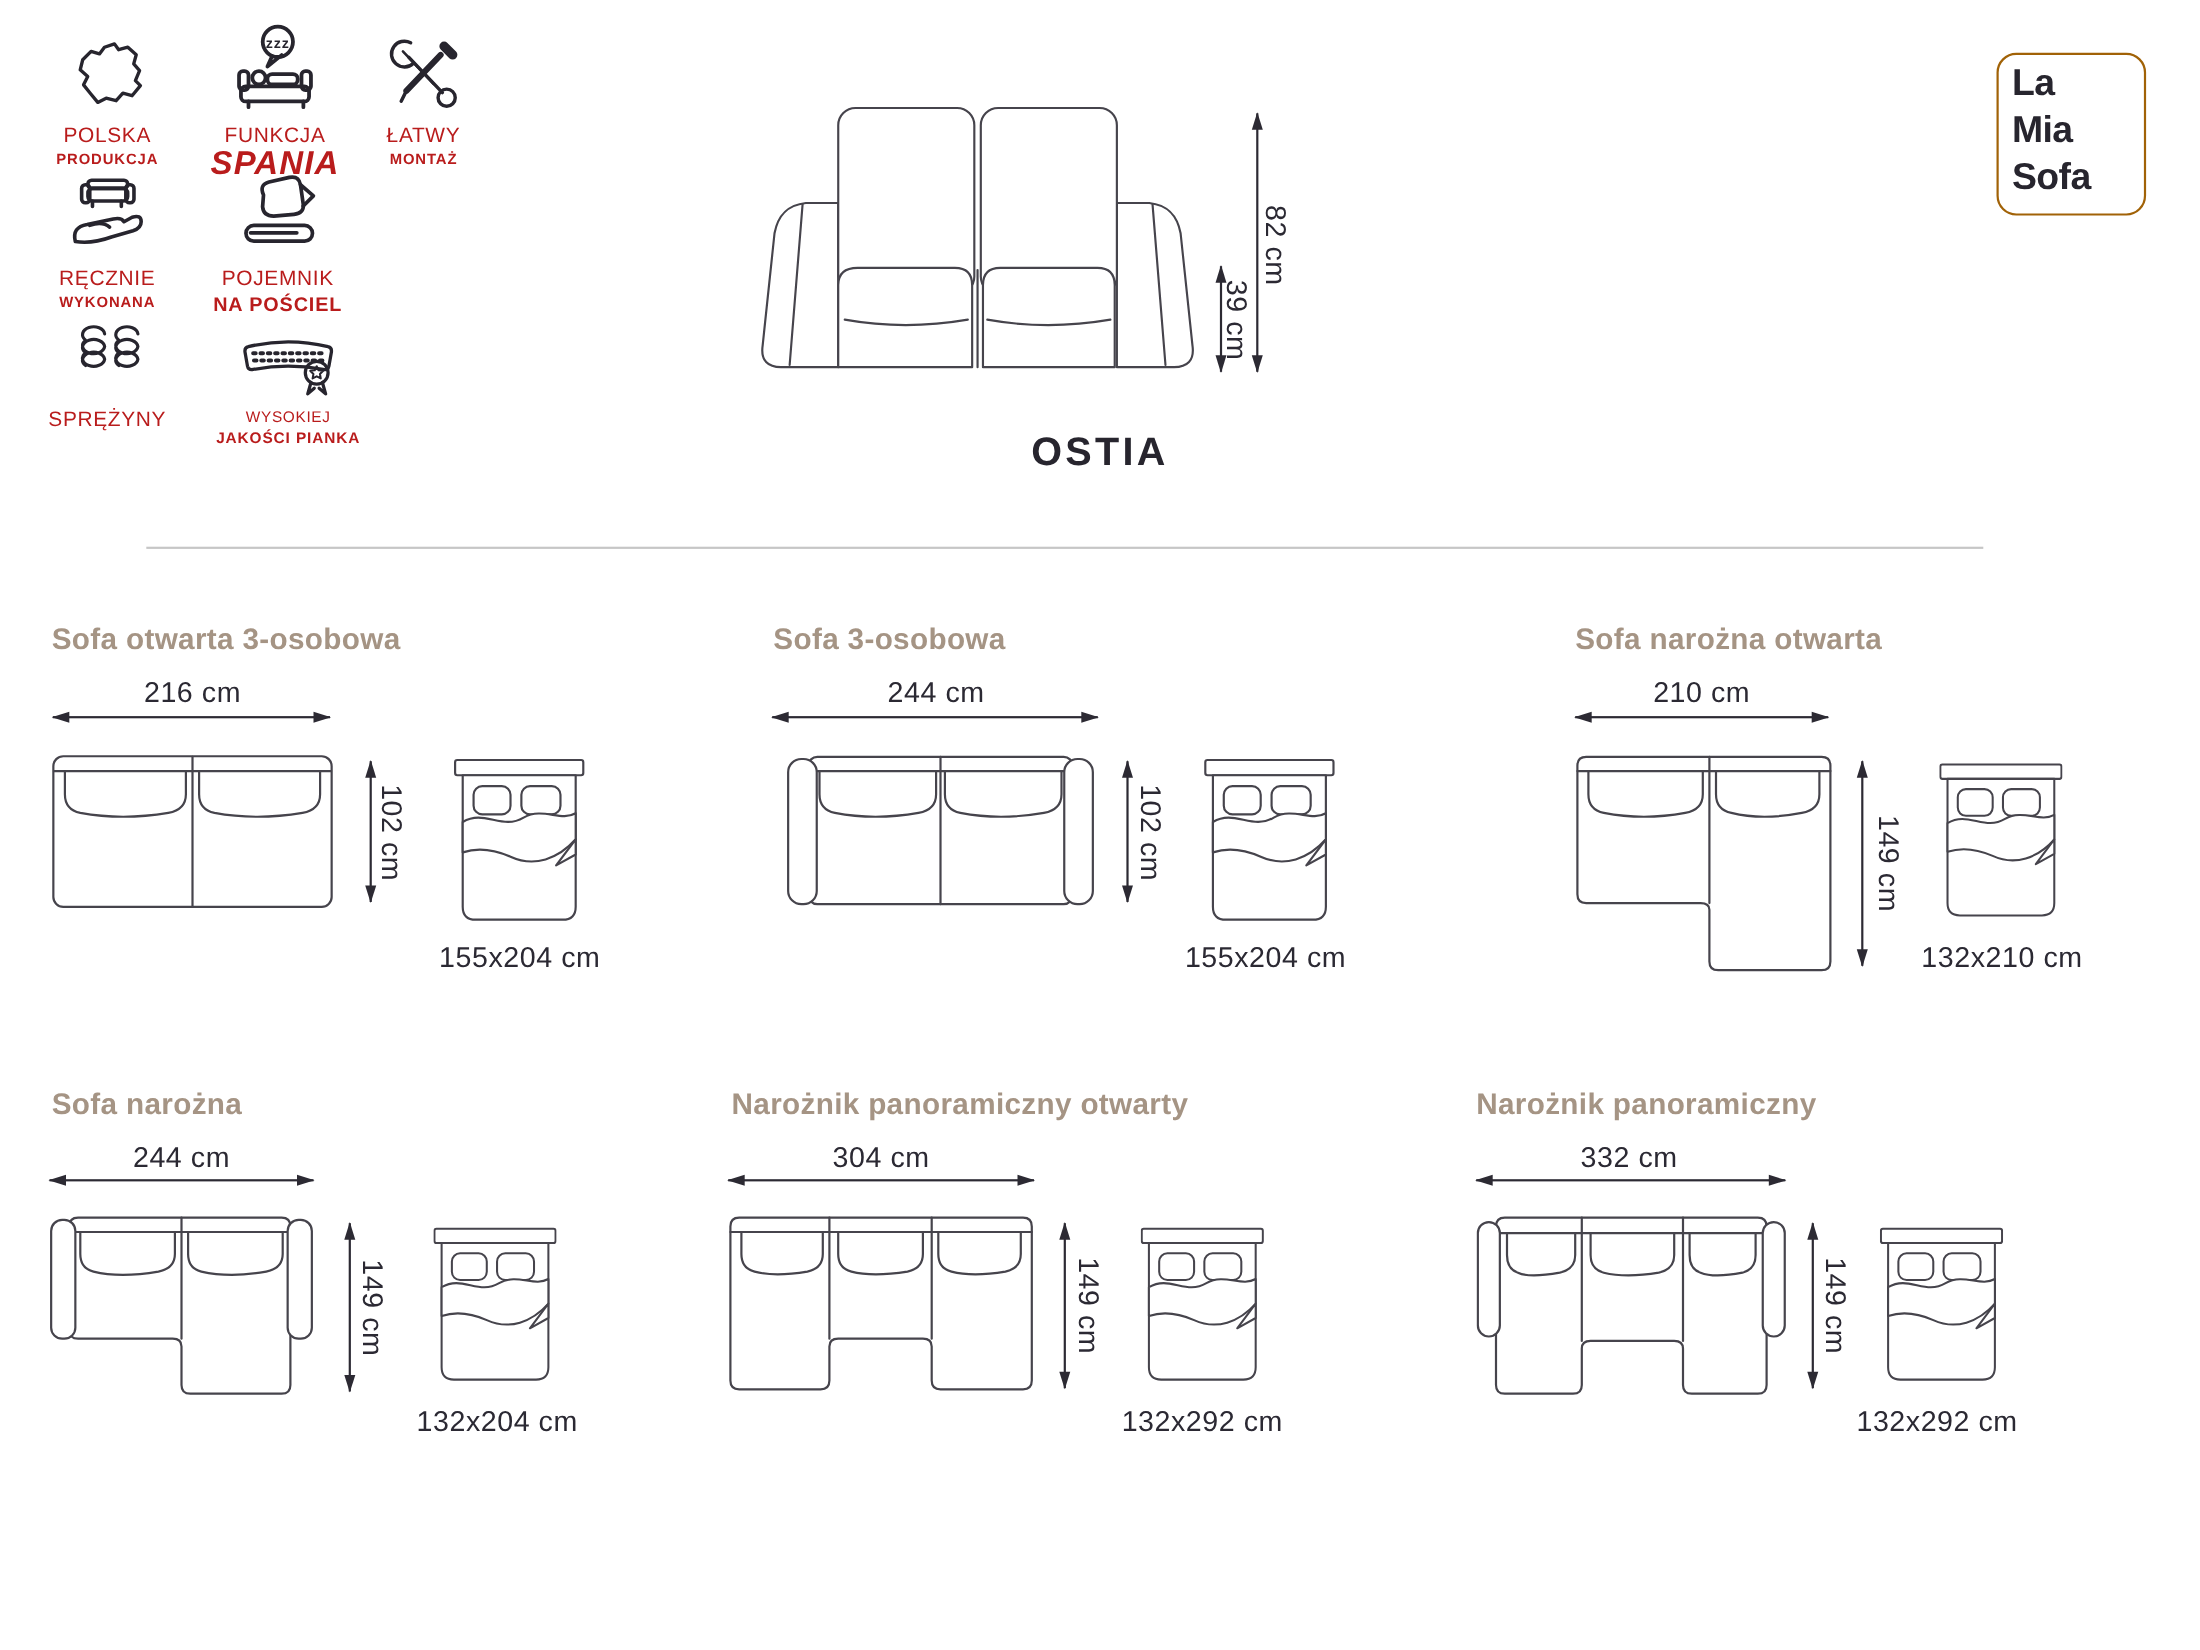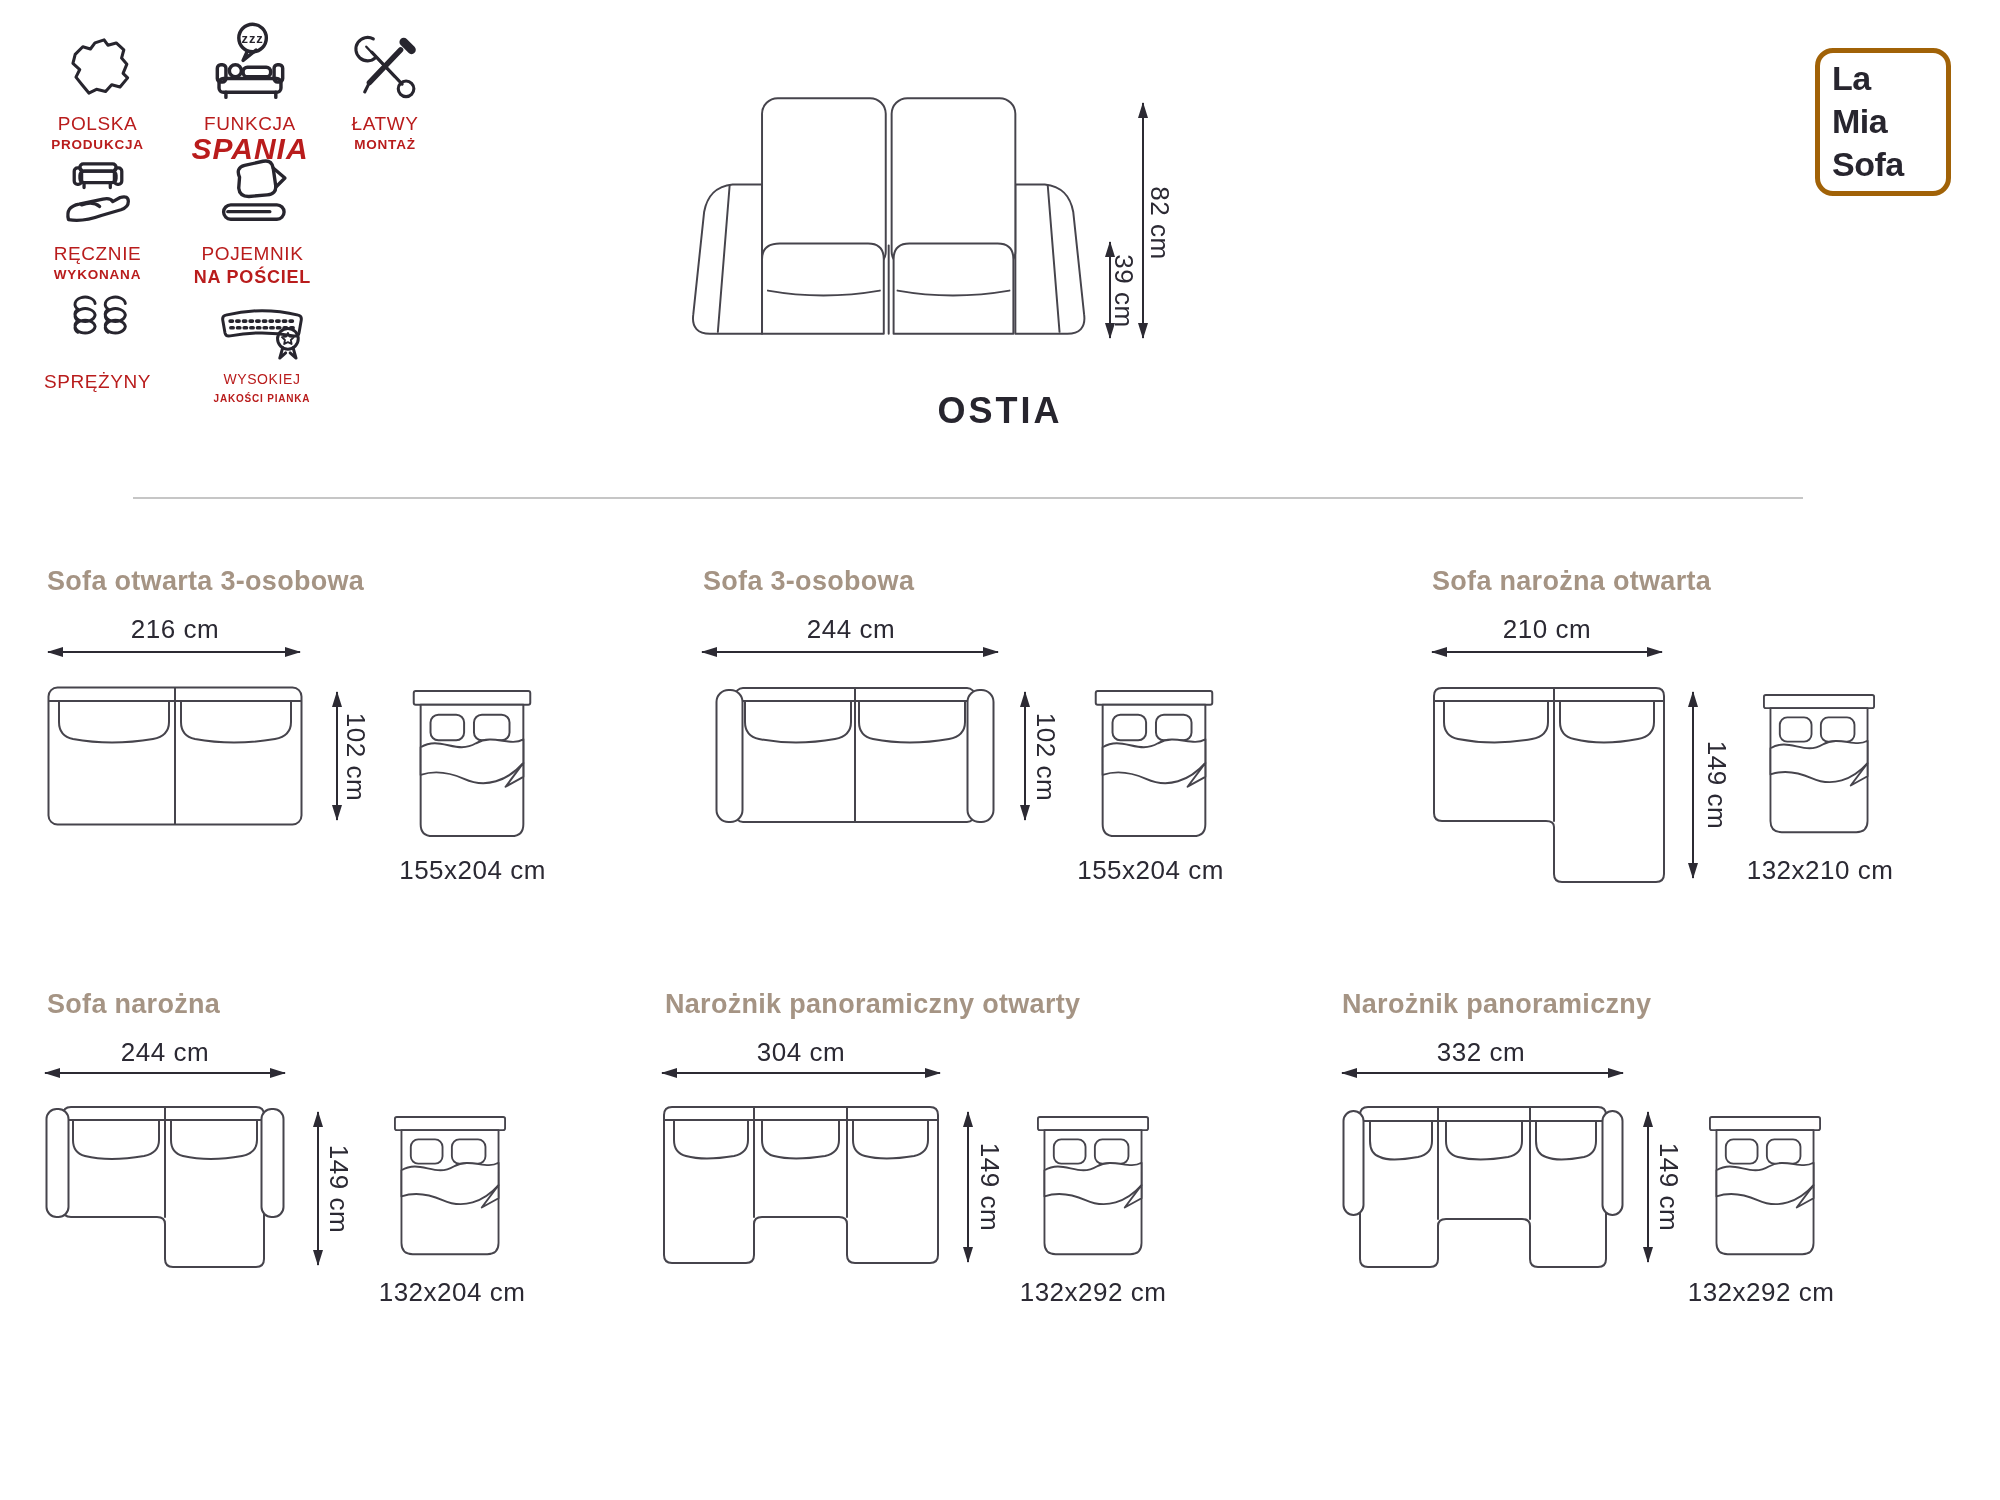--- a/index.html
+++ b/index.html
@@ -7,24 +7,24 @@
           font-family:"Liberation Sans","DejaVu Sans",sans-serif;color:#27252e;}
   .abs{position:absolute;}
   
   .feat{position:absolute;text-align:center;color:#b91c1c;}
   .feat .ic{height:78px;display:flex;align-items:flex-end;justify-content:center;margin-bottom:6px;}
   .fl1{display:block;font-size:19px;font-weight:400;letter-spacing:.6px;line-height:24px;}
   .fl2{display:block;font-size:13.5px;font-weight:700;letter-spacing:.8px;line-height:18px;}
   .f2 .fl2{font-size:30px;letter-spacing:1px;line-height:26px;font-style:italic;}
   .f5 .fl2{font-size:18px;line-height:23px;}
   .f7 .fl1{font-size:14px;line-height:19px;}
-  .f7 .fl2{font-size:10px;line-height:19px;}
+  .f7 .fl2{font-size:14px;line-height:19px;}
   .icsvg{stroke:#27252e;fill:none;stroke-width:4;stroke-linejoin:round;stroke-linecap:round;}
   
-  .logo{position:absolute;left:1815px;top:48px;width:136px;height:148px;border:5px solid #a16207;
+  .logo{position:absolute;left:1815px;top:48px;width:136px;height:148px;border:2px solid #a16207;
         border-radius:18px;box-sizing:border-box;padding:4px 0 0 12px;}
   .logo span{display:block;font-size:34px;font-weight:800;line-height:43px;letter-spacing:-.5px;}
   
   .ostia{position:absolute;left:850px;top:390px;width:300px;text-align:center;
          font-size:36px;font-weight:700;letter-spacing:3px;}
   .cfg-title{position:absolute;font-size:27px;font-weight:700;letter-spacing:.3px;color:#a59484;}
   .dim{position:absolute;font-size:26px;letter-spacing:.5px;color:#2b2933;text-align:center;}
   .dim-rot{width:130px;height:28px;line-height:28px;transform:rotate(90deg);}
   
   .arr-h{position:absolute;height:0;border-top:2px solid #2c2a33;}

